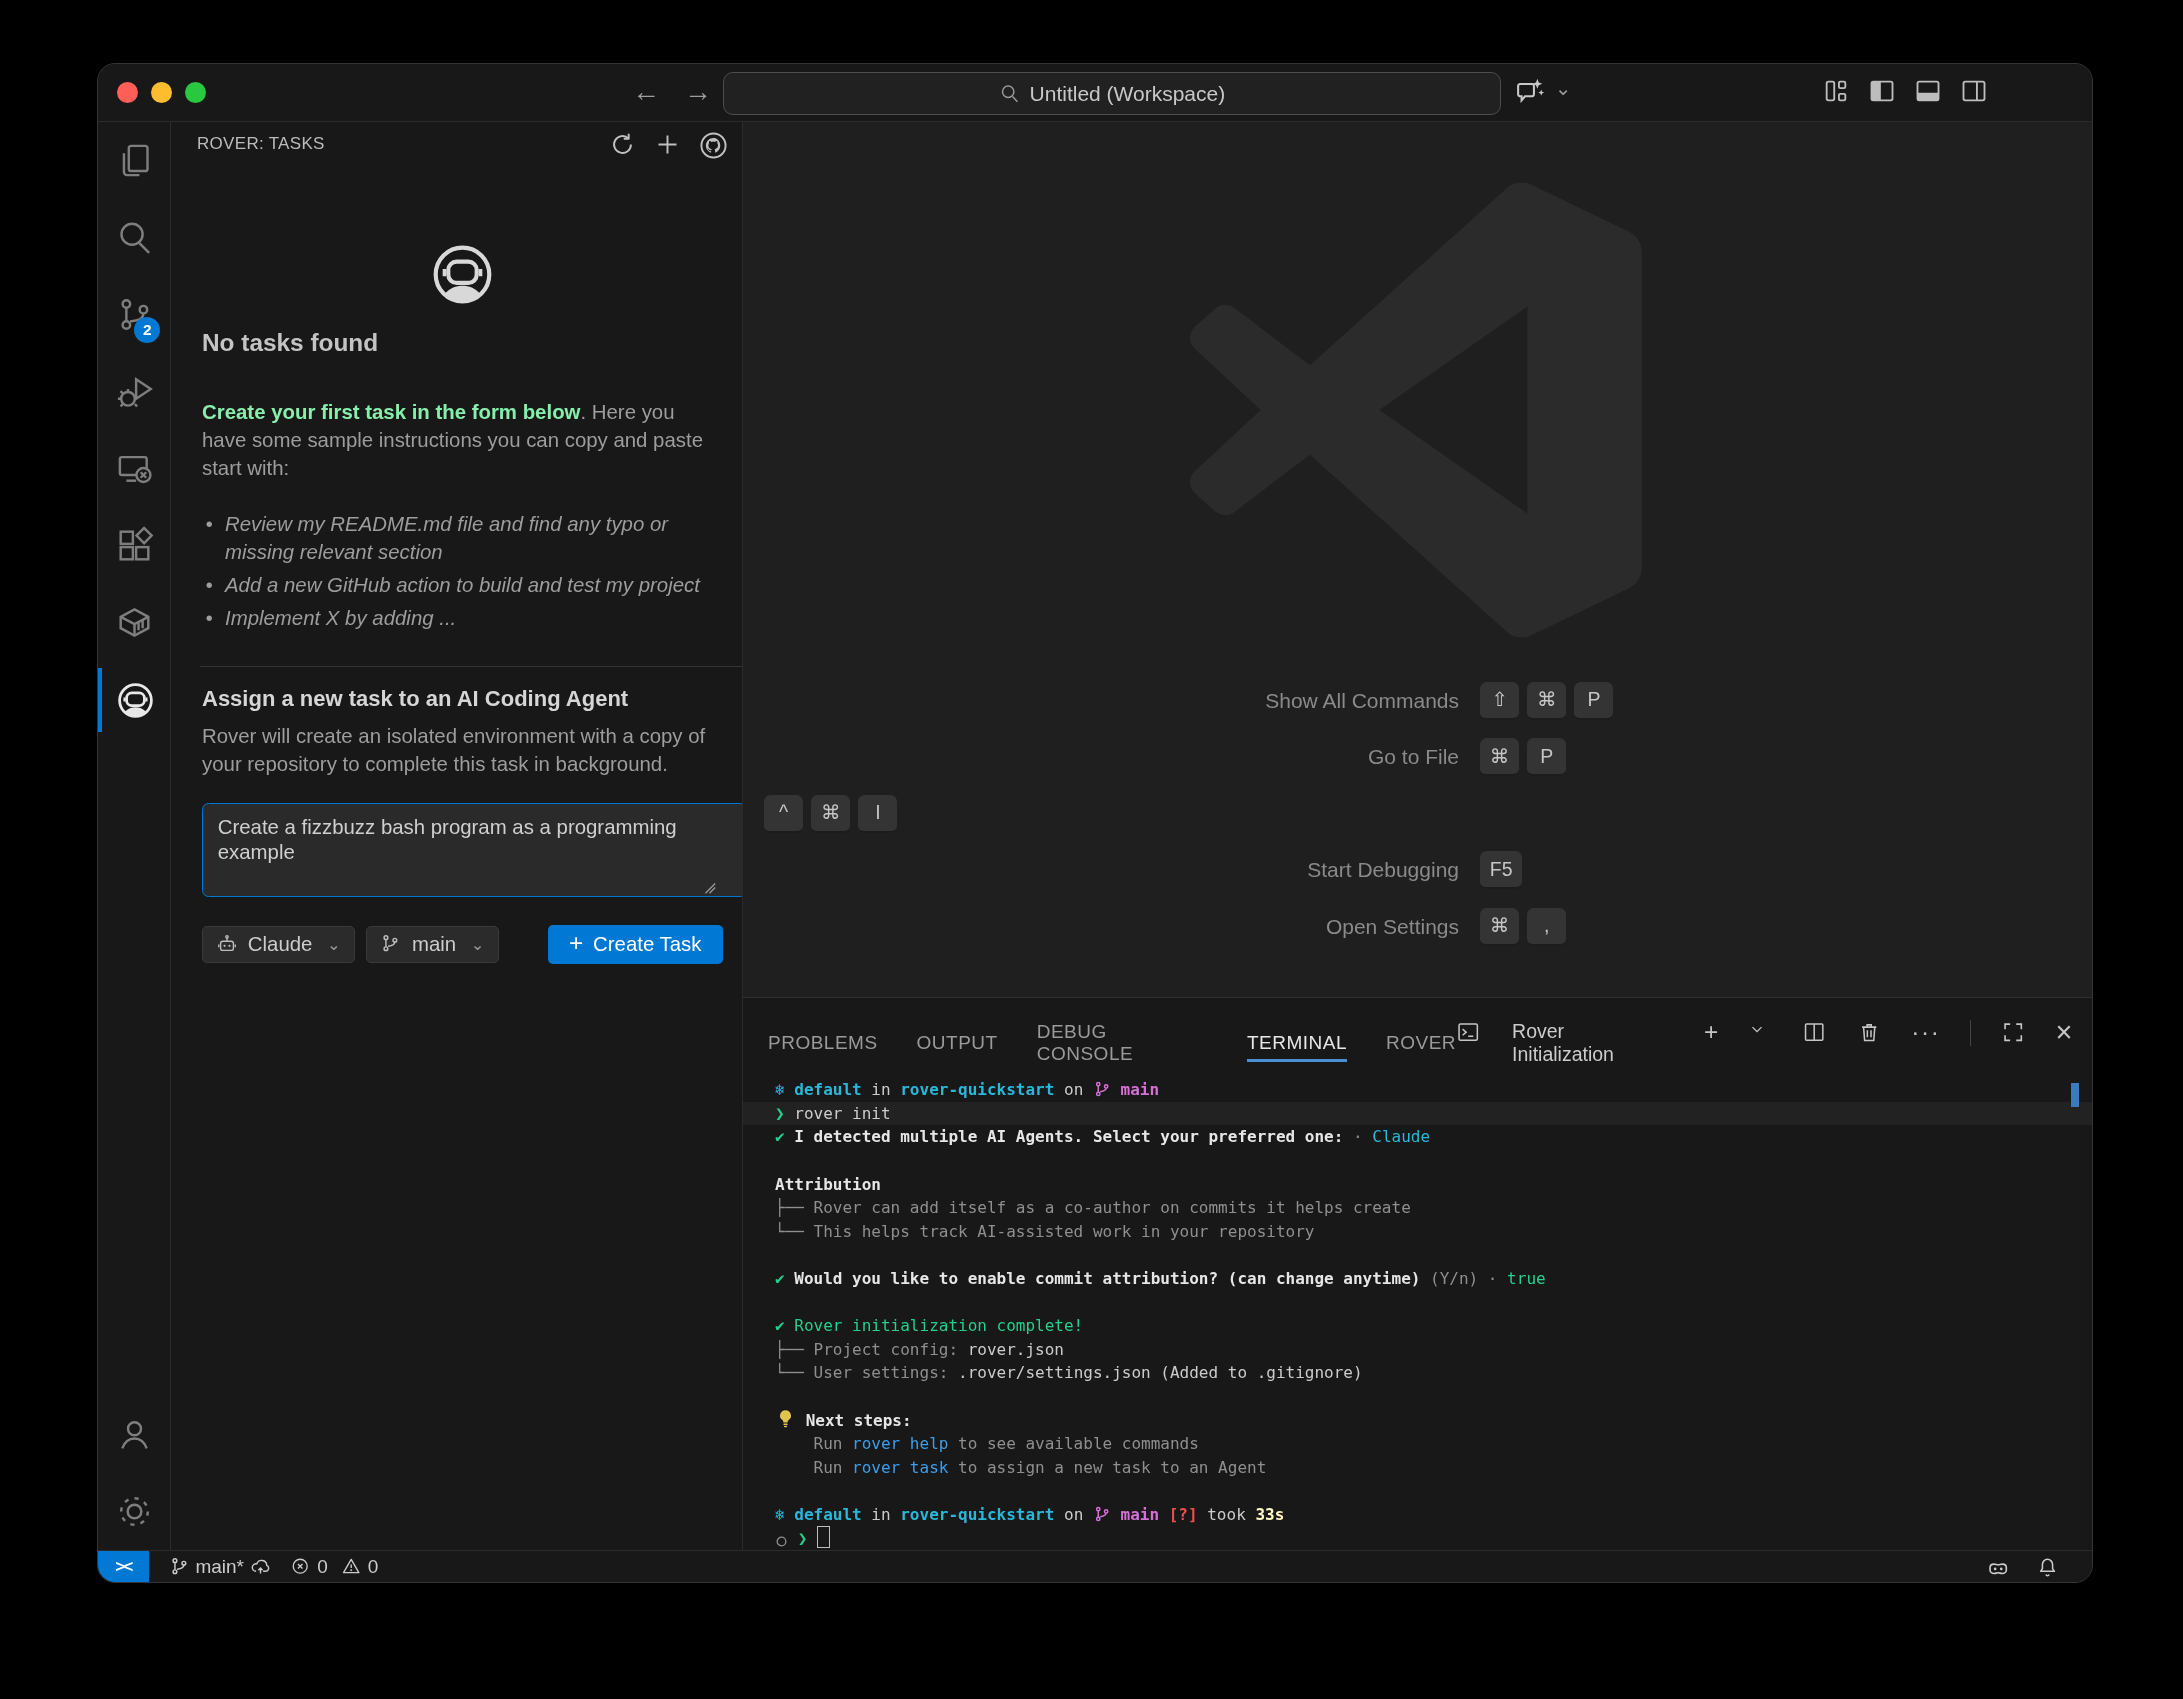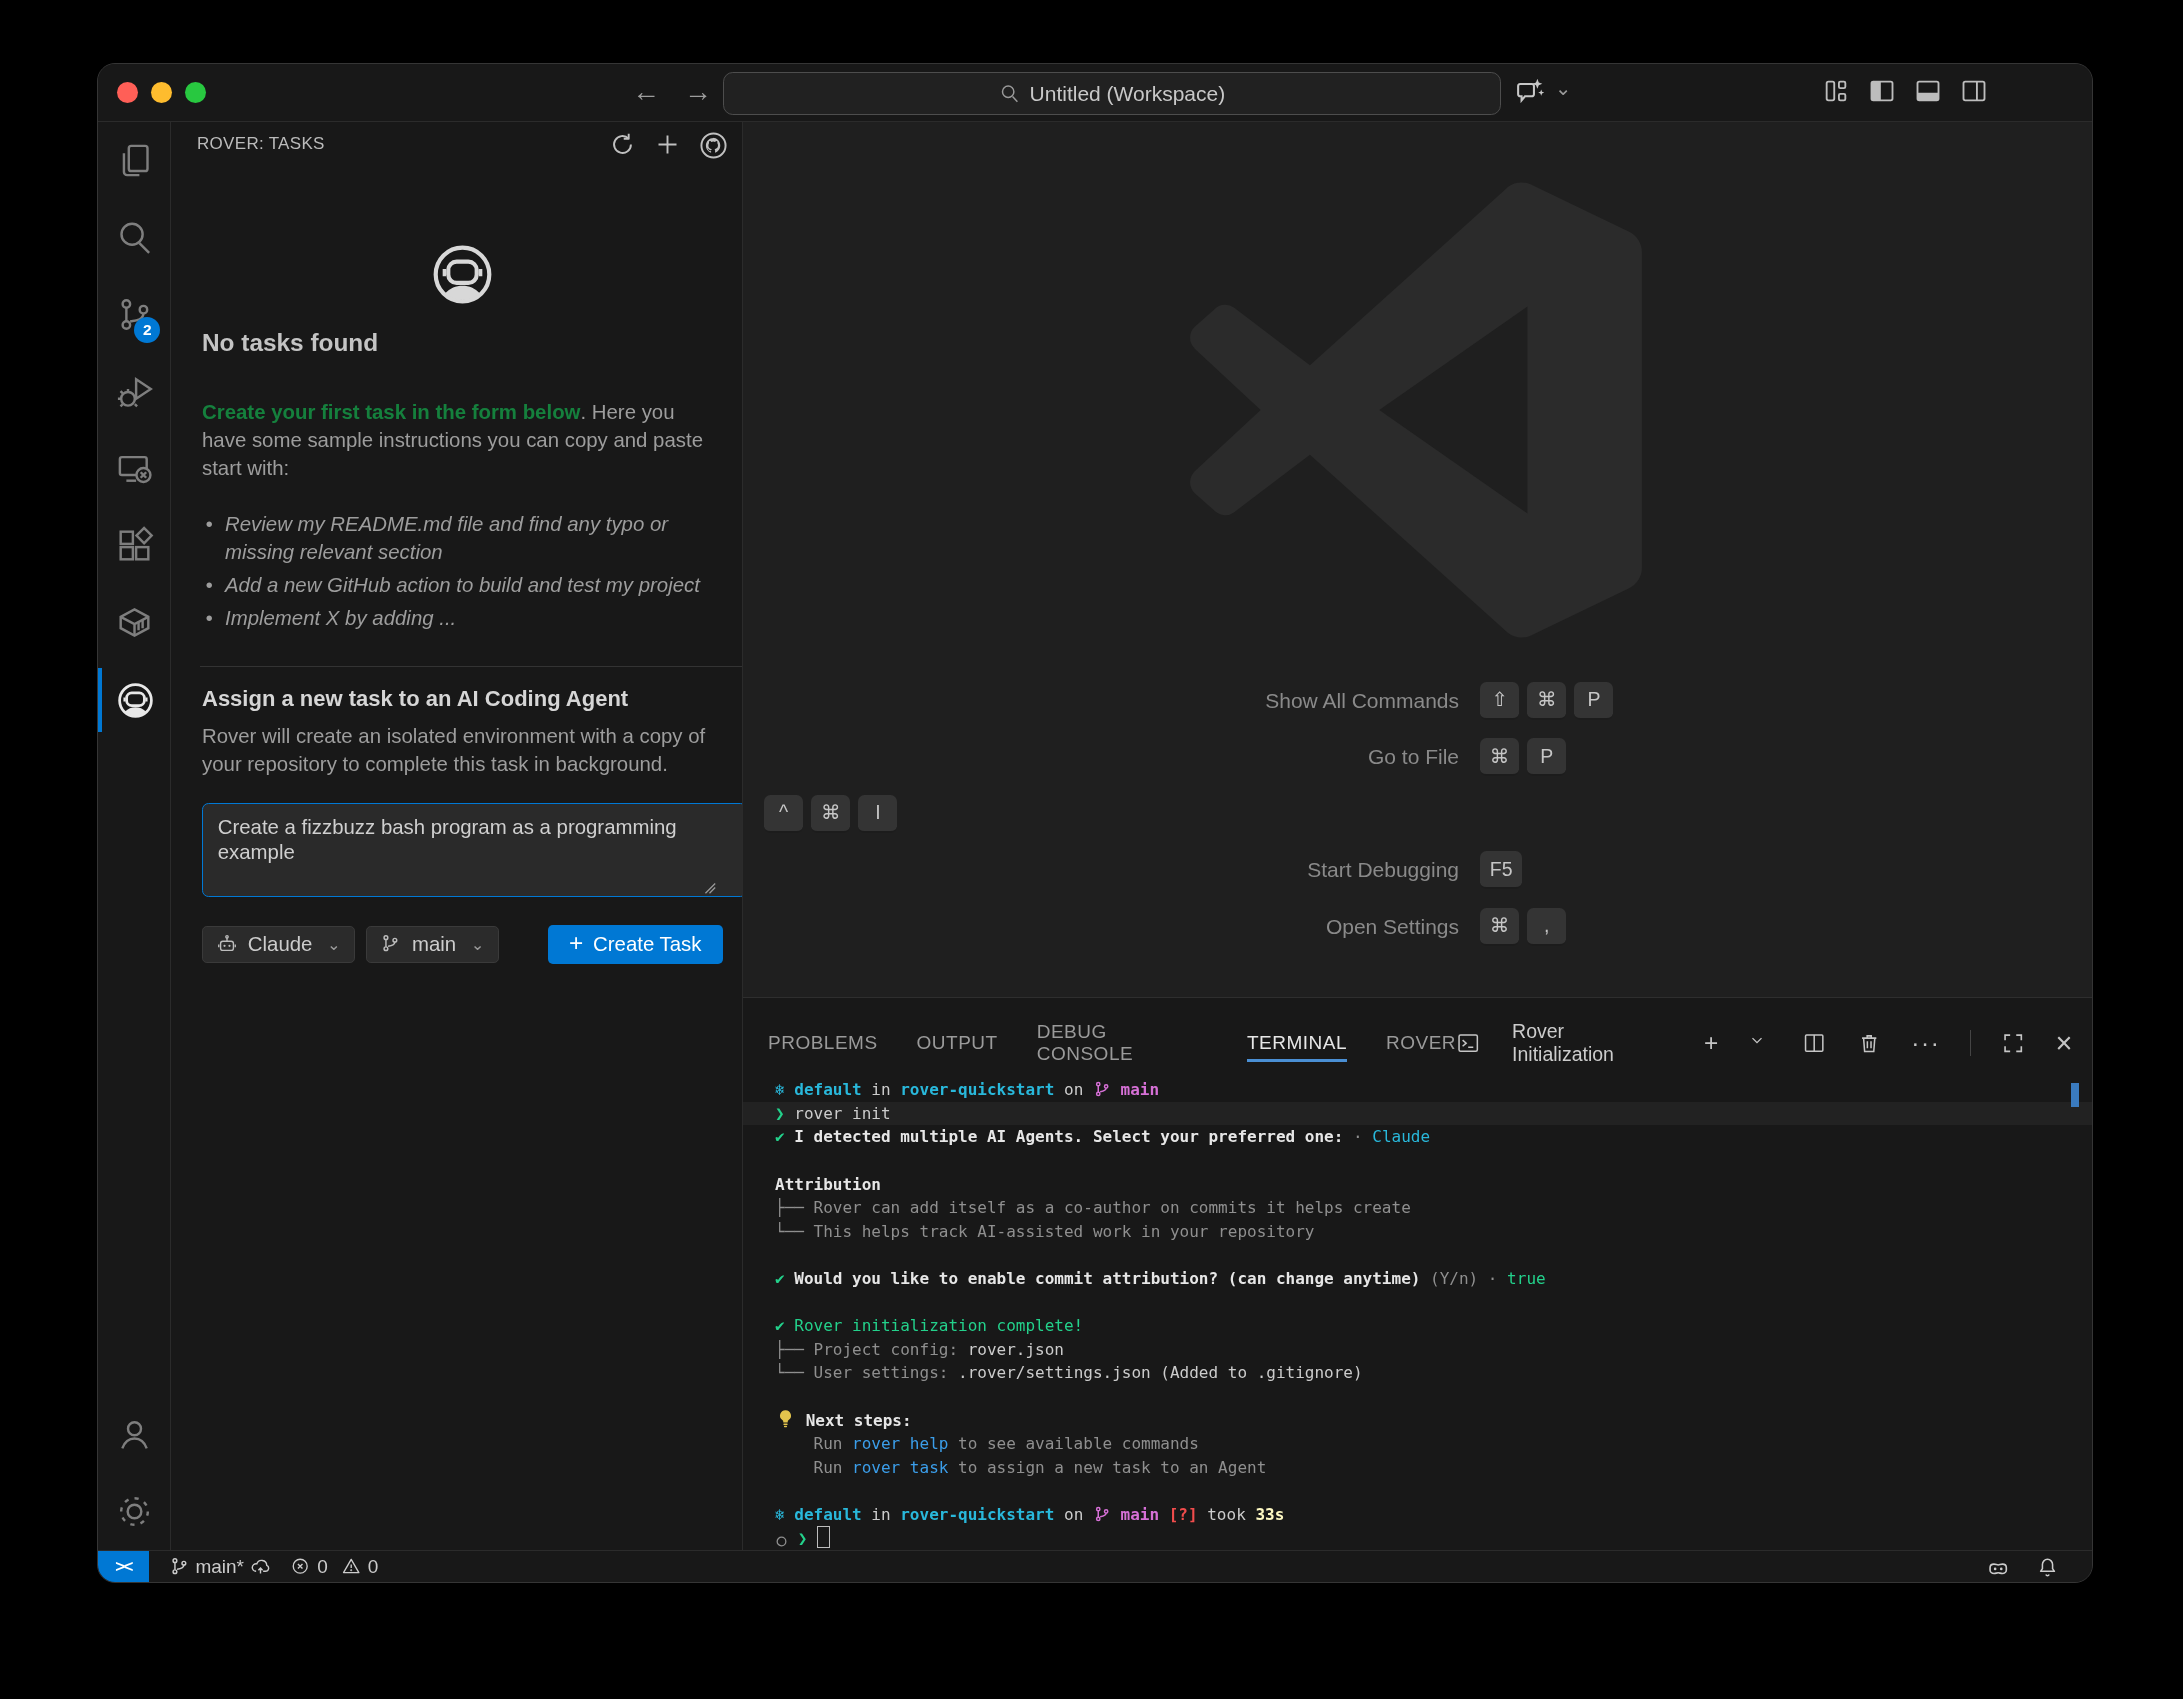--- a/index.html
+++ b/index.html
@@ -29,21 +29,21 @@
   
   .sidebar{width:571px;flex:0 0 571px;background:#181818;border-right:0.8px solid #2b2b2b;display:flex;flex-direction:column;overflow:hidden;}
   .sb-header{height:44px;flex:0 0 44px;display:flex;align-items:center;padding:0 16.3px 0 26px;}
   .sb-title{font-size:17px;color:#bbbbbb;letter-spacing:0.3px;}
   .sb-actions{margin-left:auto;display:flex;align-items:center;gap:18px;color:#c0c0c0;}
   .sb-actions .ic{width:27px;height:27px;}
   .sb-body{padding:0 19.5px 0 31px;color:#9d9d9d;font-size:20.4px;line-height:28px;}
   .empty-ic{margin:75px auto 0;width:67px;height:67px;color:#d8d8d8;}
   .empty-title{margin-top:21px;text-align:left;font-size:24.4px;font-weight:bold;color:#c4c4c4;}
   .intro{margin-top:41px;}
-  .intro b{color:#15803d;}
+  .intro b{color:#86efac;}
   ul.samples{margin:28px 0 0;padding-left:23px;list-style:none;font-style:italic;}
   ul.samples li{position:relative;margin-bottom:4.9px;}
   ul.samples li::before{content:"•";position:absolute;left:-19.5px;color:#9d9d9d;}
   .divider{height:0.8px;background:#333;margin:34px -19.5px 0 -1.6px;}
   .section-title{margin-top:18px;font-size:22px;font-weight:bold;color:#d6d6d6;}
   .section-desc{margin-top:9.8px;}
   .task-box{margin-top:24.4px;position:relative;}
   textarea.task{width:545px;height:94px;box-sizing:border-box;background:#2a2a2a;border:1.6px solid #0078d4;border-radius:6.5px;color:#cfcfcf;font-family:"Liberation Sans",sans-serif;font-size:20.4px;line-height:25px;padding:11.4px 14.7px;resize:none;outline:none;}
   .grip{position:absolute;right:6.5px;bottom:9.8px;color:#9a9a9a;}
   .btn-row{margin-top:21px;display:flex;align-items:center;}
@@ -62,21 +62,21 @@
   .sc-label{flex:0 0 716px;text-align:right;color:#8a8a8a;font-size:21px;}
   .sc-keys{display:flex;gap:8.1px;margin-left:21px;}
   kbd{min-width:19.5px;height:36px;background:#343434;border-radius:6.5px;border-bottom:2.4px solid rgba(0,0,0,.45);color:#c6c6c6;font-family:"Liberation Sans",sans-serif;font-size:19.5px;display:flex;align-items:center;justify-content:center;padding:0 9.8px;}
   
   .panel{flex:0 0 527px;background:#181818;border-top:0.8px solid #2e2e2e;display:flex;flex-direction:column;position:relative;}
   .panel-header{height:47px;flex:0 0 47px;display:flex;align-items:center;padding:0 19.5px 0 25px;margin-top:22px;}
   .ptabs{display:flex;gap:39px;}
   .ptab{font-size:19px;color:#9a9a9a;letter-spacing:0.5px;height:47px;display:flex;align-items:center;position:relative;}
   .ptab.active{color:#e7e7e7;}
   .ptab.active::after{content:"";position:absolute;left:0;right:0;bottom:4.9px;height:2.4px;background:#4a8fd4;}
-  .pright{margin-left:auto;display:flex;align-items:center;gap:30px;color:#c5c5c5;}
+  .pright{margin-left:auto;display:flex;gap:30px;color:#c5c5c5;}
   .pright .ic{width:24.4px;height:24.4px;}
   .pright .lbl{font-size:19.5px;color:#cccccc;margin:0 3.3px 0 1.6px;}
   .pright .vsep{width:0.8px;height:26px;background:#444;}
   .pright .txt{font-size:24.4px;color:#c5c5c5;line-height:24.4px;}
   .term{flex:1;padding:11.4px 24.4px 0 32px;font-family:"DejaVu Sans Mono","DejaVu Sans",monospace;font-size:16px;line-height:23.6px;white-space:pre;overflow:hidden;}
   .t-line{height:23.6px;}
   .t-line.hl{background:#222222;margin:0 -24.4px 0 -32px;padding:0 24.4px 0 32px;}
   .t-fg{color:#cccccc}.t-b{color:#e6e6e6;font-weight:bold}.t-dim{color:#8f8f8f}
   .t-cyan{color:#29b8db}.t-cyan-b{color:#29b8db;font-weight:bold}
   .t-green{color:#23d18b}

